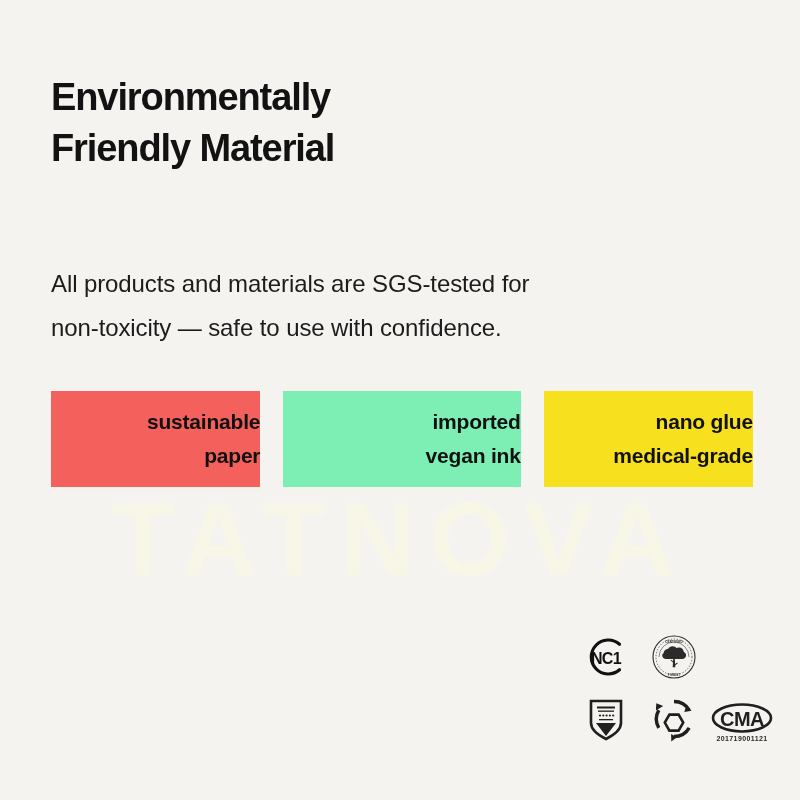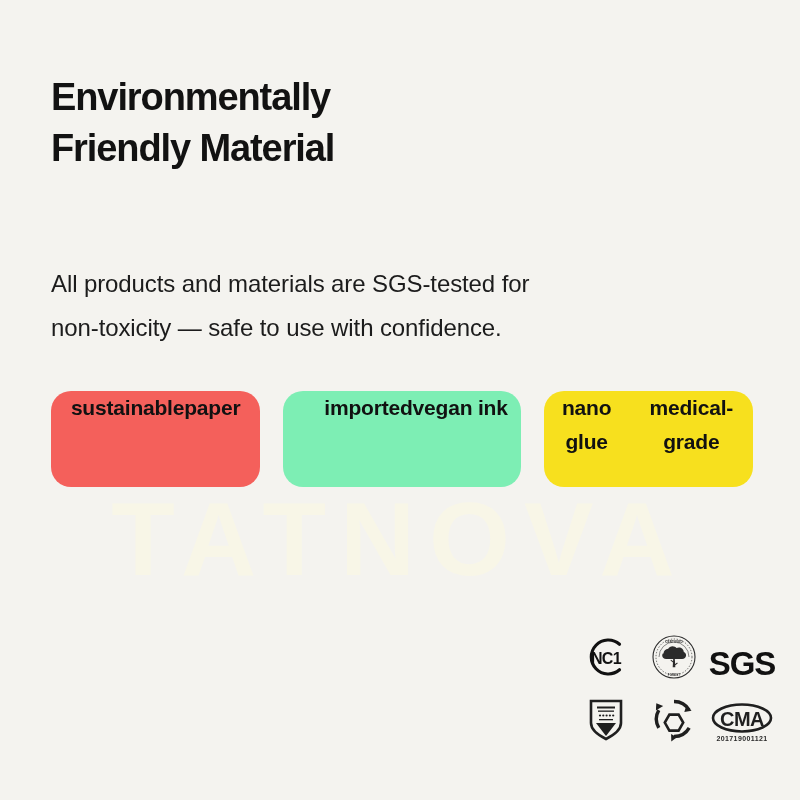--- a/index.html
+++ b/index.html
@@ -75,31 +75,30 @@
     left: 51px;
     top: 391px;
     width: 702px;
     height: 96px;
     display: flex;
     gap: 23px;
   }
   .chip {
     flex: 1 1 0;
     display: flex;
-    flex-direction: row;
-    align-items: flex-start;
+    flex-direction: column;
+    align-items: flex-end;
     justify-content: center;
     font-family: "Liberation Sans", sans-serif;
     font-weight: 700;
     font-size: 21px;
     line-height: 1.62;
     letter-spacing: -0.2px;
     color: #111111;
     text-align: center;
-    border-radius: 20px;
   }
   .chip .cline { display: block; }
 
   
   .certs {
     position: absolute;
     left: 572px;
     top: 618px;
     width: 204px;
     height: 128px;
@@ -203,23 +202,20 @@
             <path d="M23.1 30.8l3.1-2.3 0.5 0.9-3.2 2.4z"></path>
           </g>
           <g fill="none" stroke="#2b2b2b" stroke-width="0.55">
             <path d="M8 23a15 15 0 0 1 30 0"></path>
           </g>
           <text x="23" y="8.6" text-anchor="middle" font-family="Liberation Sans, sans-serif" font-size="3" font-weight="700" fill="#2b2b2b" letter-spacing="0.2">CERTIFIED</text>
           <text x="23" y="41.5" text-anchor="middle" font-family="Liberation Sans, sans-serif" font-size="2.8" font-weight="700" fill="#2b2b2b" letter-spacing="0.2">FOREST</text>
         </svg>
       </div>
 
-      <div class="cert-cell">
-        <span class="sgs-text">SGS</span>
-      </div>
 
     </div>
 
     <div class="cert-row">
 
       <div class="cert-cell">
         <svg width="44" height="46" viewBox="0 0 44 46" aria-hidden="true">
           <path d="M7 5h30v22c0 8-9 13-15 16-6-3-15-8-15-16z" fill="none" stroke="#1f1f1f" stroke-width="2.6"></path>
           <rect x="13" y="10.5" width="18" height="2" fill="#1f1f1f"></rect>
           <rect x="14" y="14.5" width="16" height="1.3" fill="#1f1f1f"></rect>

